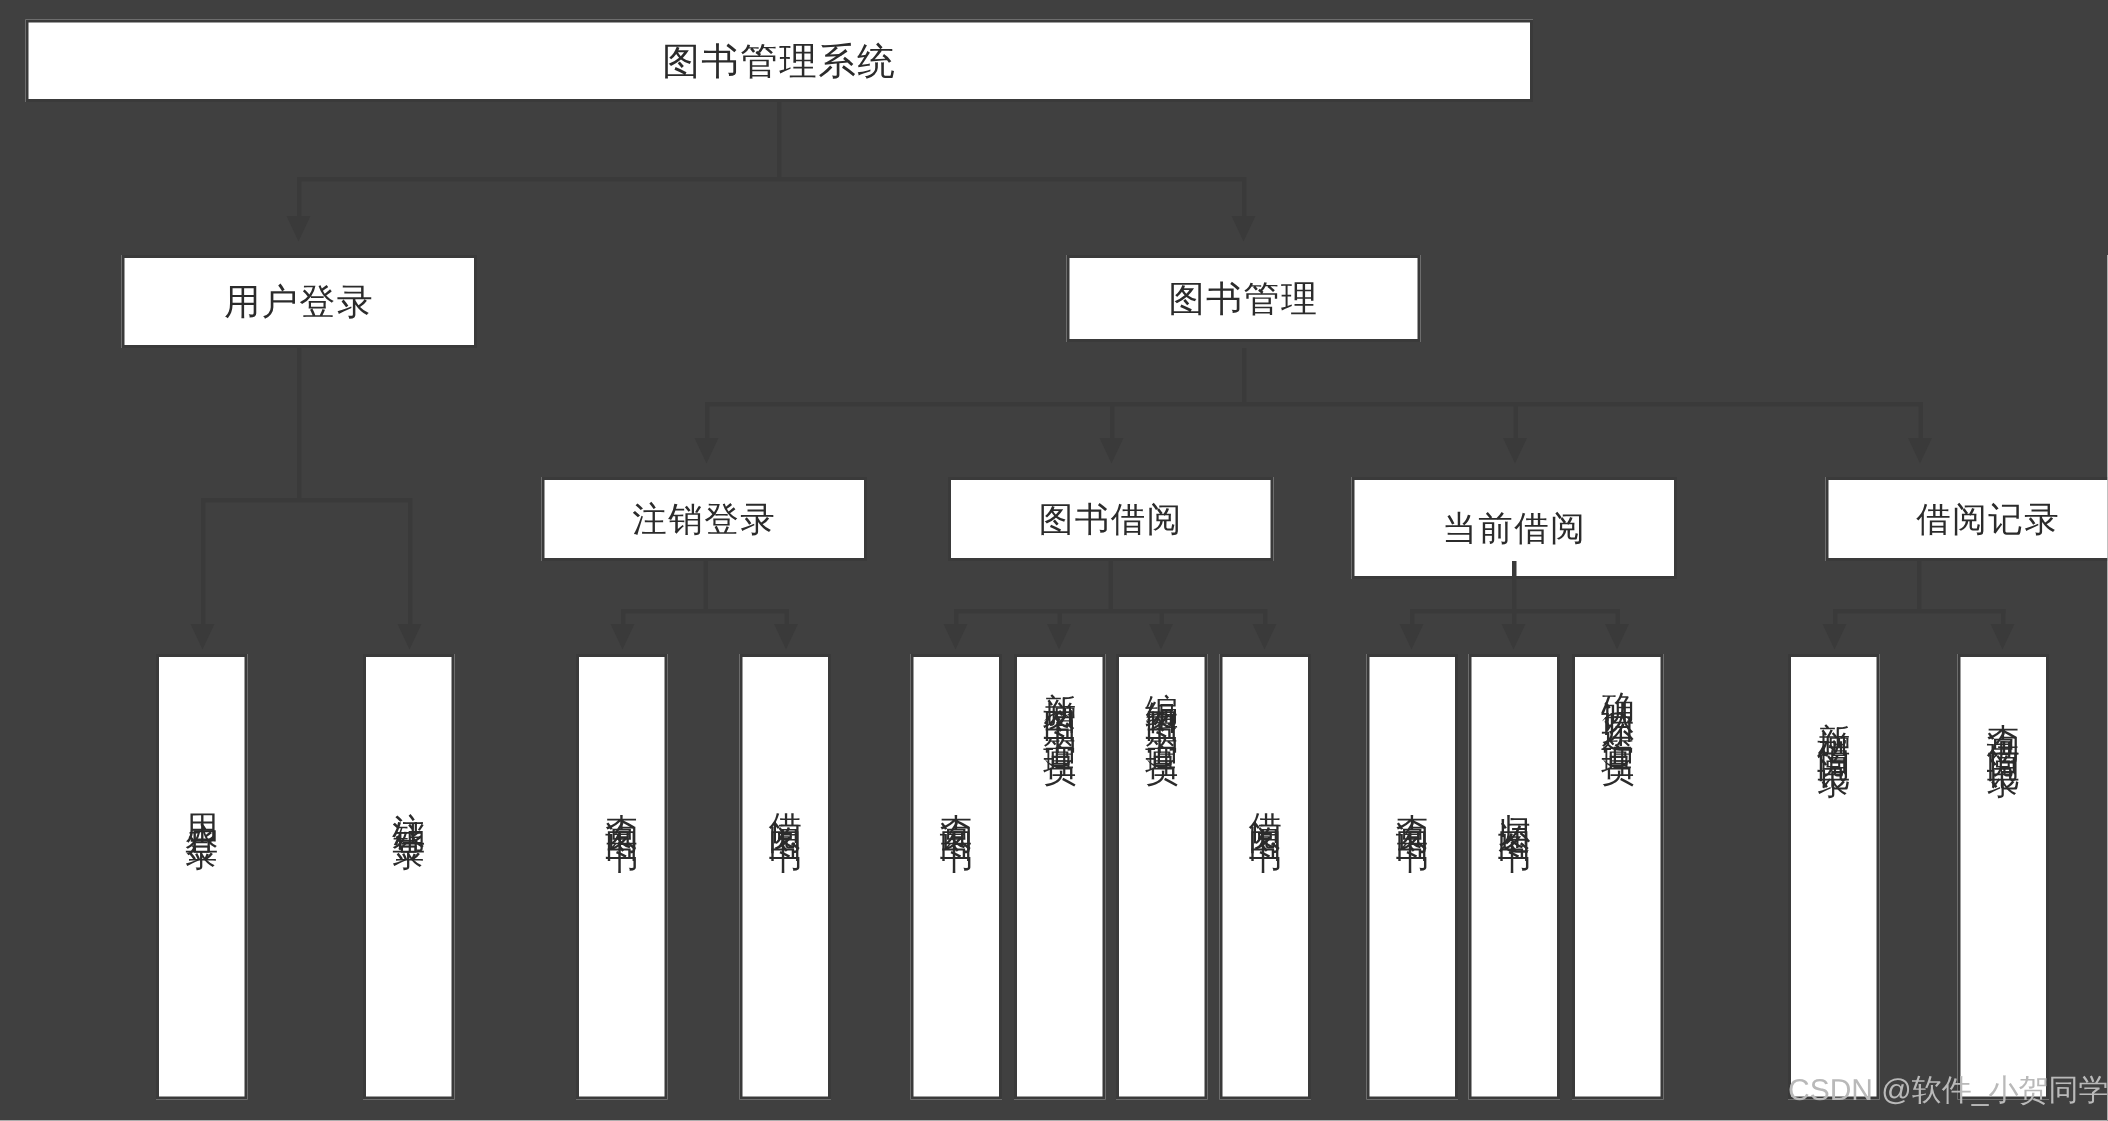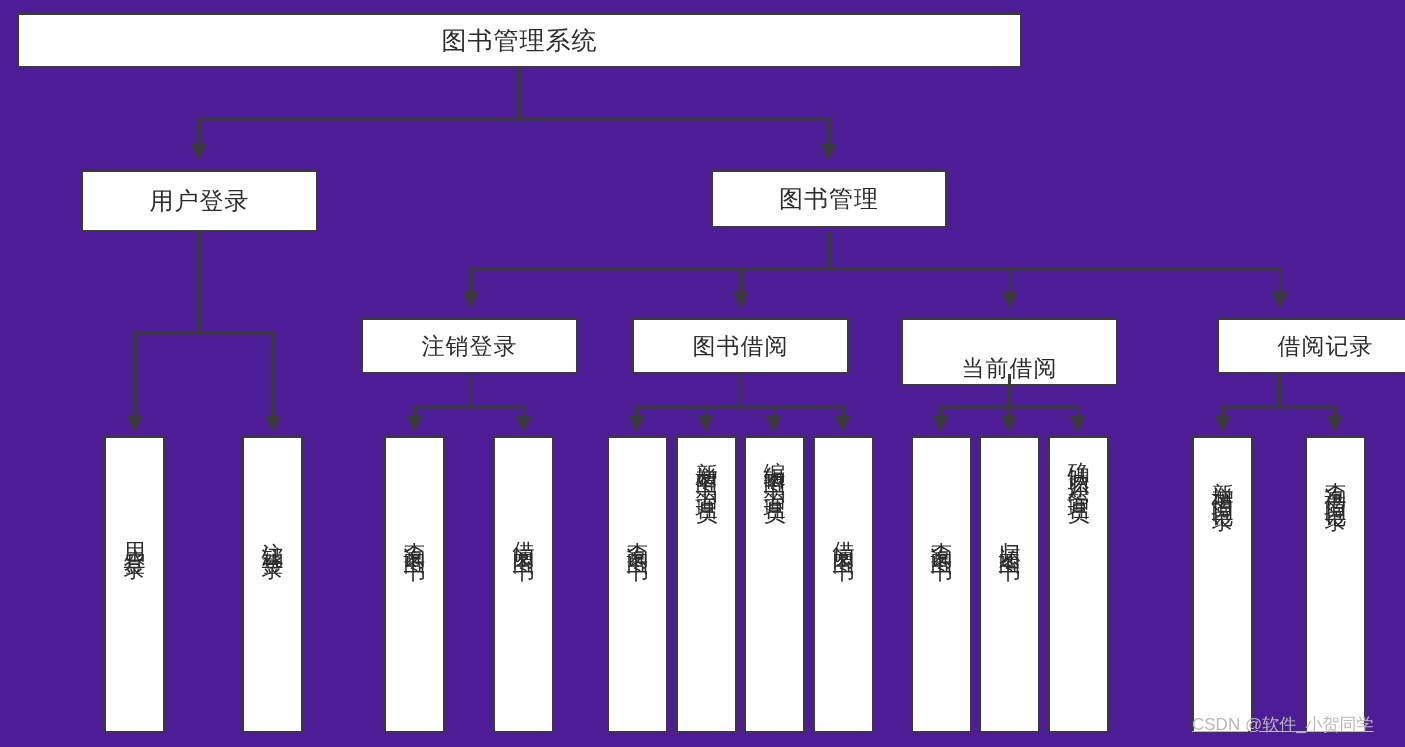--- a/index.html
+++ b/index.html
@@ -8,21 +8,21 @@
     padding: 0;
     background: #ffffff;
   }
   body {
     font-family: "Liberation Sans", "DejaVu Sans", sans-serif;
   }
   #canvas {
     position: relative;
     width: 1405px;
     height: 747px;
-    background: #4c1d95;
+    background: #404040;
     overflow: hidden;
   }
   
   .node {
     position: absolute;
     box-sizing: border-box;
     background: #ffffff;
     border: 2.5px solid #3a3a3a;
     display: flex;
     align-items: center;
@@ -70,24 +70,23 @@
     width: 0;
     height: 0;
     border-left: 8px solid transparent;
     border-right: 8px solid transparent;
     border-top: 17px solid #3a3a3a;
   }
   
   #watermark {
     position: absolute;
     color: #b9b9b9;
-    font-size: 17px;
+    font-size: 20px;
     white-space: nowrap;
     pointer-events: none;
-    text-decoration: underline;
   }
 </style>
 </head>
 <body>
 
 <div id="canvas">
 
   <div class="node root" style="left:17px; top:13px; width:1005px; height:55px;">
     <span>图书管理系统</span>
   </div>
@@ -125,21 +124,21 @@
   <div class="arrow" style="left:1002px; top:292px;"></div>
   <div class="conn vline" style="left:1279px; top:268px; width:2.5px; height:26px;"></div>
   <div class="arrow" style="left:1272px; top:292px;"></div>
 
   <div class="node lvl3" style="left:361px; top:318px; width:217px; height:56px;">
     <span>注销登录</span>
   </div>
   <div class="node lvl3" style="left:632px; top:318px; width:217px; height:56px;">
     <span>图书借阅</span>
   </div>
-  <div class="node lvl3" style="left:901px; top:318px; width:217px; height:68px;align-items:flex-end;">
+  <div class="node lvl3" style="left:901px; top:318px; width:217px; height:68px;">
     <span>当前借阅</span>
   </div>
   <div class="node lvl3" style="left:1171px; top:318px; width:217px; height:56px;margin-left:46px;">
     <span>借阅记录</span>
   </div>
 
   <div class="conn vline" style="left:469px; top:374px; width:2.5px; height:34px;"></div>
   <div class="conn hline" style="left:414px; top:406px; width:112px; height:2.5px;"></div>
   <div class="conn vline" style="left:414px; top:406px; width:2.5px; height:12px;"></div>
   <div class="arrow" style="left:407px; top:416px;"></div>

